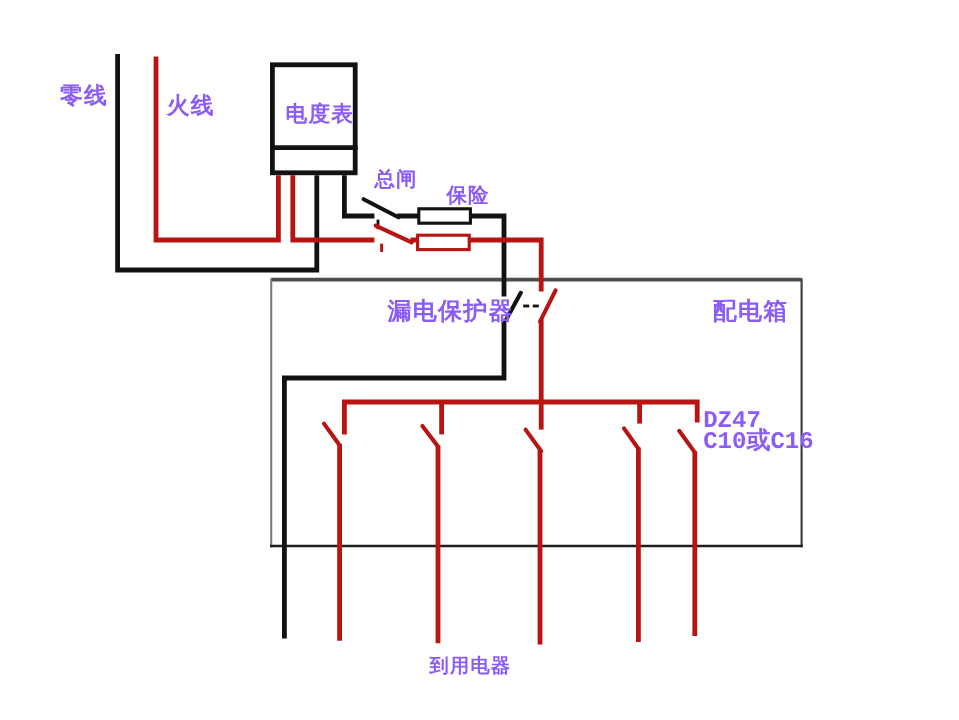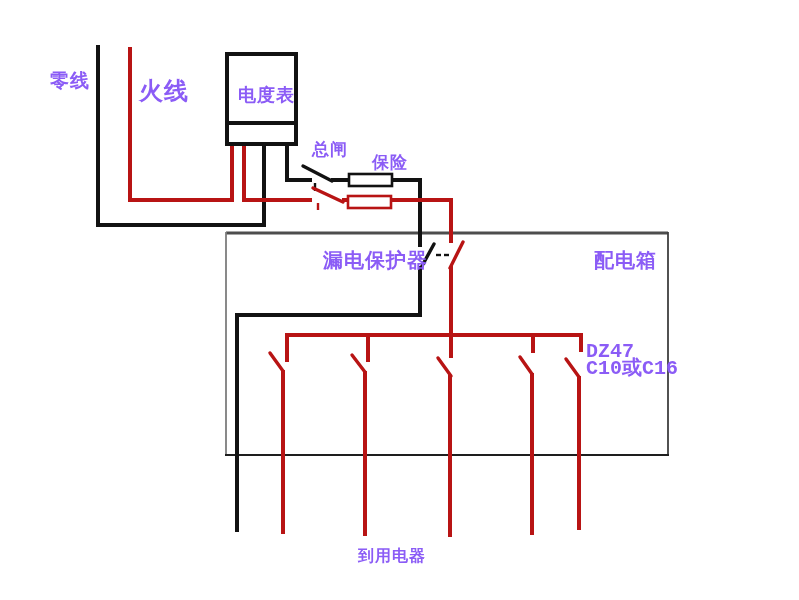--- a/index.html
+++ b/index.html
@@ -92,21 +92,21 @@
       <line x1="566" y1="359" x2="579" y2="377" class="blader"></line>
       <line x1="283" y1="370" x2="283" y2="534" class="wr"></line>
       <line x1="365" y1="371" x2="365" y2="536" class="wr"></line>
       <line x1="450" y1="375" x2="450" y2="537" class="wr"></line>
       <line x1="532" y1="373" x2="532" y2="535" class="wr"></line>
       <line x1="579" y1="376" x2="579" y2="530" class="wr"></line>
     </g>
   </svg>
 
   <div class="lbl" style="left:50px;top:71px;font-size:19px">零线</div>
-  <div class="lbl" style="left:139px;top:79px;font-size:24px">火线</div>
+  <div class="lbl" style="left:139px;top:79px;font-size:19px">火线</div>
   <div class="lbl" style="left:238px;top:86px;font-size:18px">电度表</div>
   <div class="lbl" style="left:312px;top:141px;font-size:17px">总闸</div>
   <div class="lbl" style="left:372px;top:154px;font-size:17px">保险</div>
   <div class="lbl" style="left:323px;top:250px;font-size:20px">漏电保护器</div>
   <div class="lbl" style="left:594px;top:250px;font-size:20px">配电箱</div>
   <div class="lbl lbl-mono" style="left:586px;top:342px;font-size:20px">DZ47</div>
   <div class="lbl lbl-mono" style="left:586px;top:359px;font-size:20px">C10或C16</div>
   <div class="lbl" style="left:358px;top:548px;font-size:16px">到用电器</div>
 </div>
 

